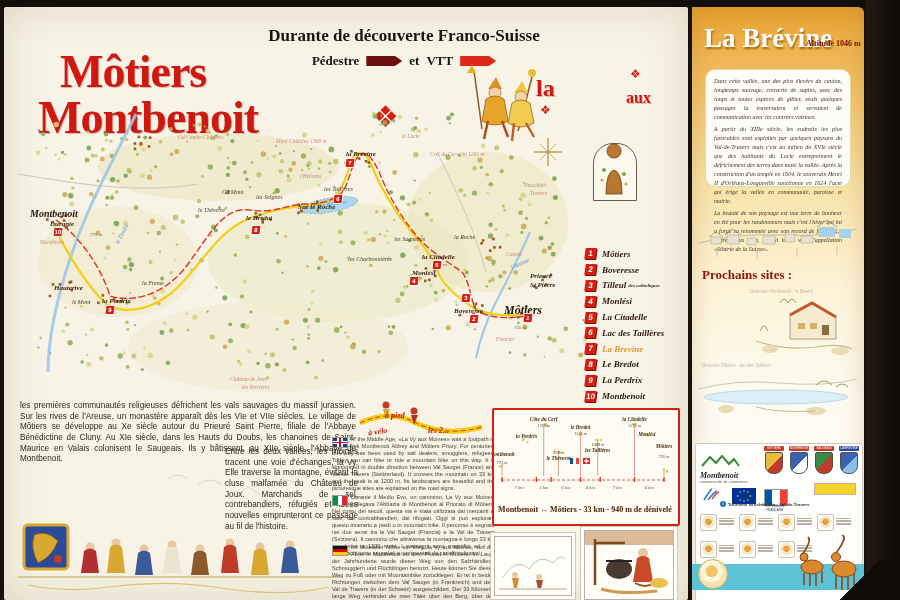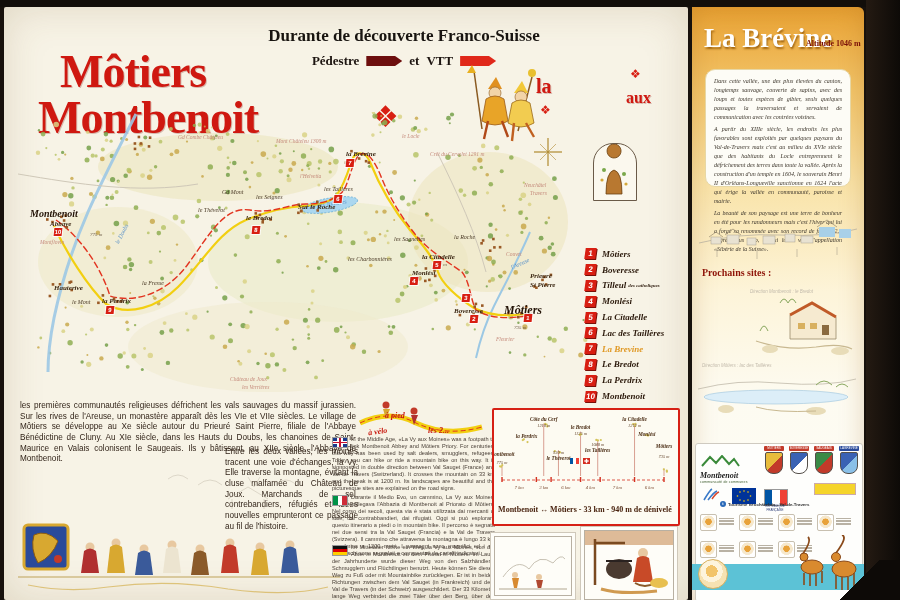--- a/index.html
+++ b/index.html
@@ -14,21 +14,21 @@
   #activity-line{left:230px;top:46px;width:340px;display:flex;align-items:center;gap:7px;justify-content:center;
       font-family:"Liberation Serif",serif;font-weight:bold;font-size:13px;color:#1c1410;}
   .arrow{display:inline-block;width:36px;height:10px;
       clip-path:polygon(0 0,80% 0,100% 50%,80% 100%,0 100%);}
   .arrow.dark{background:#6d0f0e;} .arrow.red{background:#e0281a;}
   .gothic{font-family:"Liberation Serif",serif;font-weight:bold;color:#cf1810;
       text-shadow:1px 1px 0 rgba(120,10,5,.25);}
   #brand1{left:56px;top:38px;font-size:46px;letter-spacing:-1px;}
   #brand2{left:34px;top:84px;font-size:46px;letter-spacing:-1px;}
   #brand-ornament{left:368px;top:92px;font-size:30px;color:#d81e12;}
-  #vy-la{left:532px;top:68px;font-size:20px;}
+  #vy-la{left:532px;top:68px;font-size:24px;}
   #vy-main{left:552px;top:16px;font-size:66px;}
   #vy-aux{left:622px;top:82px;font-size:16px;}
   #vy-moines{left:570px;top:96px;font-size:32px;}
   .vy-orn{color:#d81e12;font-size:12px;}
   #vy-orn1{left:626px;top:60px;} #vy-orn2{left:536px;top:96px;}
   
   #map{left:14px;top:105px;width:572px;height:292px;}
   #map svg{position:absolute;left:0;top:0;}
   #map-labels{position:absolute;left:0;top:0;width:572px;height:292px;}
   .ml{position:absolute;white-space:nowrap;font-family:"Liberation Serif",serif;font-style:italic;transform-origin:left top;}
@@ -88,21 +88,21 @@
   #panel{left:692px;top:7px;width:172px;height:593px;border-radius:0 6px 0 0;
       background:linear-gradient(#e9a233 0%,#f2c469 14%,#f9e3a8 30%,#fdf4d9 48%,#fdfbf1 66%,#fdfcf5 100%);
       box-shadow:inset 0 0 24px rgba(150,90,20,.25);}
   #pv-title{left:12px;top:16px;font-size:27px;color:#fff;font-family:"Liberation Serif",serif;
       font-weight:bold;text-shadow:1px 2px 2px #a06410;}
   #pv-alt{left:114px;top:32px;font-family:"Liberation Serif",serif;font-weight:bold;font-size:8px;color:#7a1008;}
   #pv-card{left:13px;top:62px;width:146px;height:118px;background:#fdfcf6;border:1px solid #e7d7a5;
       border-radius:10px;padding:7px 8px;box-sizing:border-box;}
   #pv-card p{margin:0 0 3px 0;font-family:"Liberation Serif",serif;font-style:italic;
       font-size:6px;line-height:1.5;color:#3d362c;text-align:justify;}
-  #prochains{left:10px;top:260px;font-size:10px;font-weight:bold;color:#8f1408;
+  #prochains{left:10px;top:260px;font-size:13px;font-weight:bold;color:#8f1408;
       font-family:"Liberation Serif",serif;}
   .faintcap{position:absolute;font-size:4.5px;color:#c3bbac;font-style:italic;}
   #logos-card{left:3px;top:436px;width:166px;height:157px;background:#fefefc;
       border:1px solid #cfcac0;border-radius:3px;}
   #mbcc{left:8px;top:446px;width:62px;}
   #mbcc-name{font-family:"Liberation Serif",serif;font-weight:bold;font-style:italic;font-size:8px;color:#1c1c1c;}
   #mbcc-sub{font-size:3.5px;color:#3a5a2a;letter-spacing:.2px;}
   #shields{left:72px;top:439px;display:flex;gap:5px;}
   .shield-wrap{width:20px;}
   .shield-label{font-size:3px;color:#fff;text-align:center;border-radius:1px;
@@ -676,21 +676,21 @@
         <span class="ml tn" style="left: 512px; top: 169px;">St Pierre</span>
         <span class="ml f" style="left: 506px; top: 70px;">Neuchâtel</span>
         <span class="ml f" style="left: 512px; top: 78px;">Travers</span>
         <span class="ml tn" style="left: 280px; top: 91px;">Sur le Roche</span>
         <span class="ml sm" style="left: 238px; top: 82px;">les Seignes</span>
         <span class="ml tn" style="left: 228px; top: 102px;">le Bredot</span>
         <span class="ml sm" style="left: 180px; top: 95px;">le Théverot</span>
         <span class="ml sm" style="left: 204px; top: 77px;">Gd Mont</span>
         <span class="ml f" style="left: 282px; top: 61px;">l'Helvetia</span>
         <span class="ml tb9" style="left: 12px; top: 96px;">Montbenoit</span>
-        <span class="ml tn" style="left: 32px; top: 108px;">Abbaye</span>
+        <span class="ml tn" style="left: 32px; top: 108px;">Durante</span>
         <span class="ml alt" style="left: 72px; top: 120px;">775 m</span>
         <span class="ml f" style="left: 22px; top: 127px;">Montflovin</span>
         <span class="ml tn" style="left: 36px; top: 172px;">Hauterive</span>
         <span class="ml sm" style="left: 54px; top: 187px;">le Mont</span>
         <span class="ml tn" style="left: 84px; top: 185px;">la Perdrix</span>
         <span class="ml sm" style="left: 124px; top: 168px;">la Fresse</span>
         <span class="ml f" style="left: 212px; top: 264px;">Château de Joux</span>
         <span class="ml f" style="left: 224px; top: 272px;">les Verrières</span>
         <span class="ml wt" style="left: 96px; top: 130px; transform: rotate(-62deg);">le Doubs</span>
         <span class="mk" style="left: 36px; top: 116px;">10</span>

